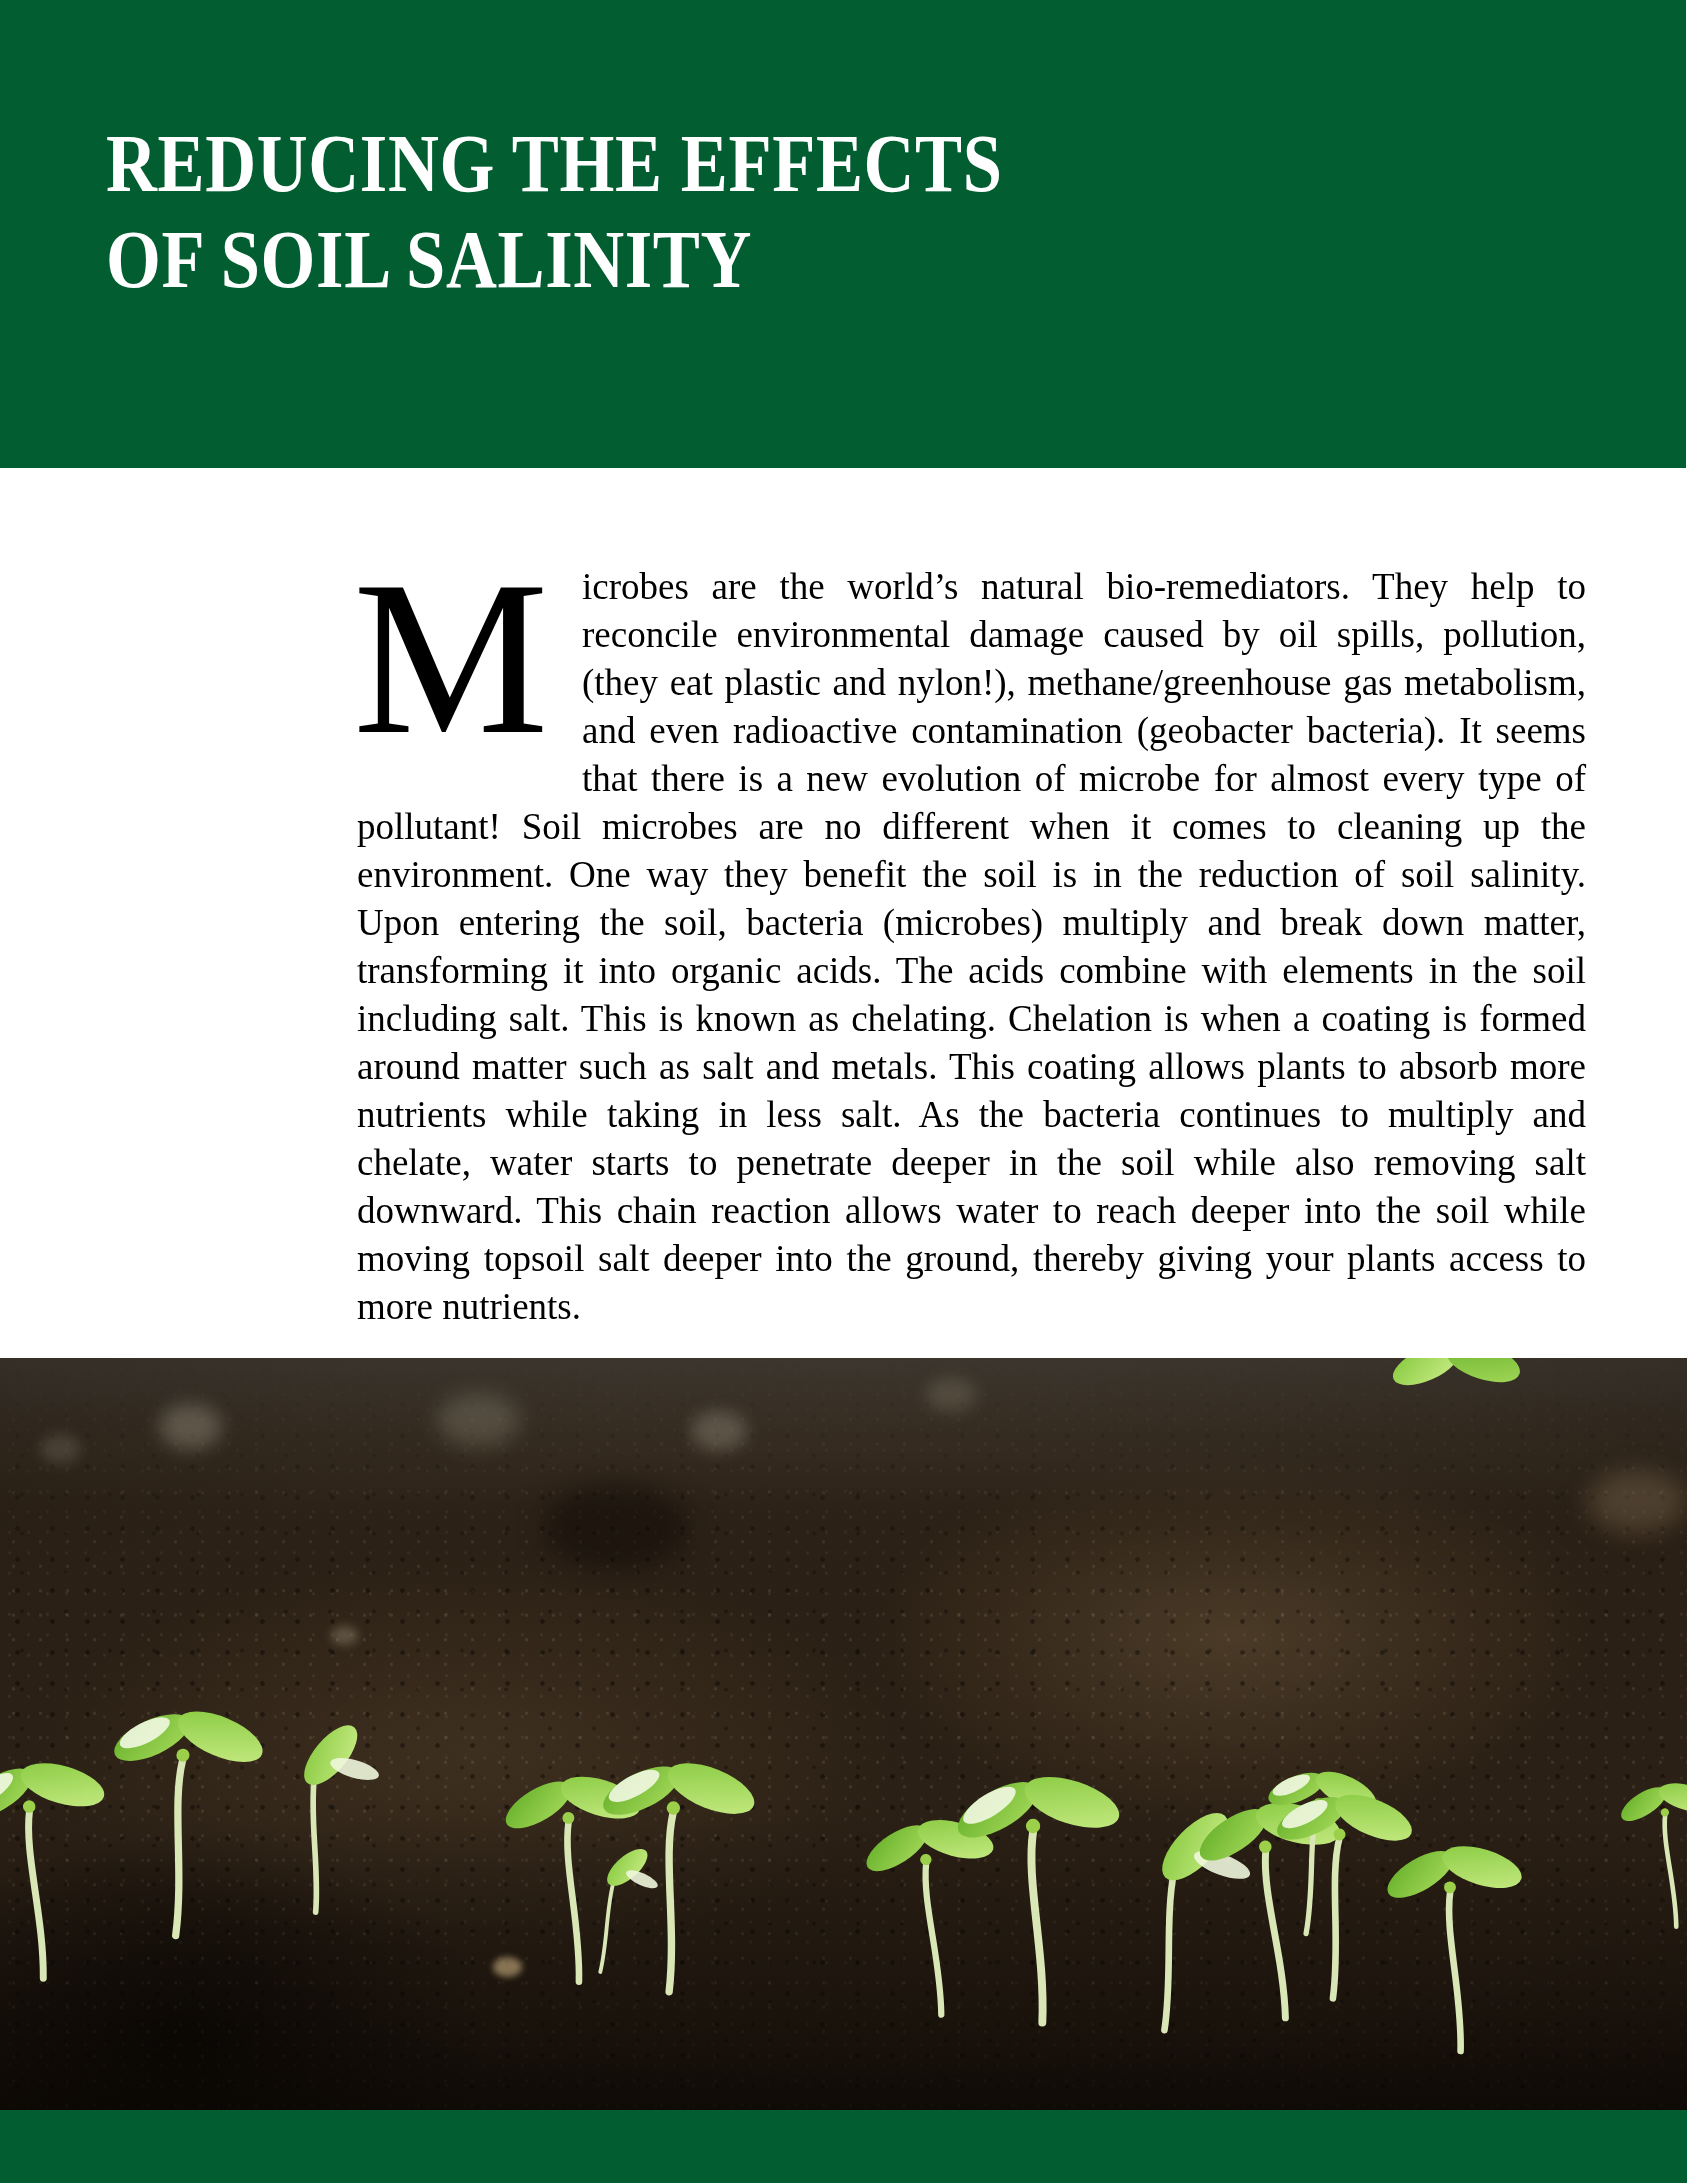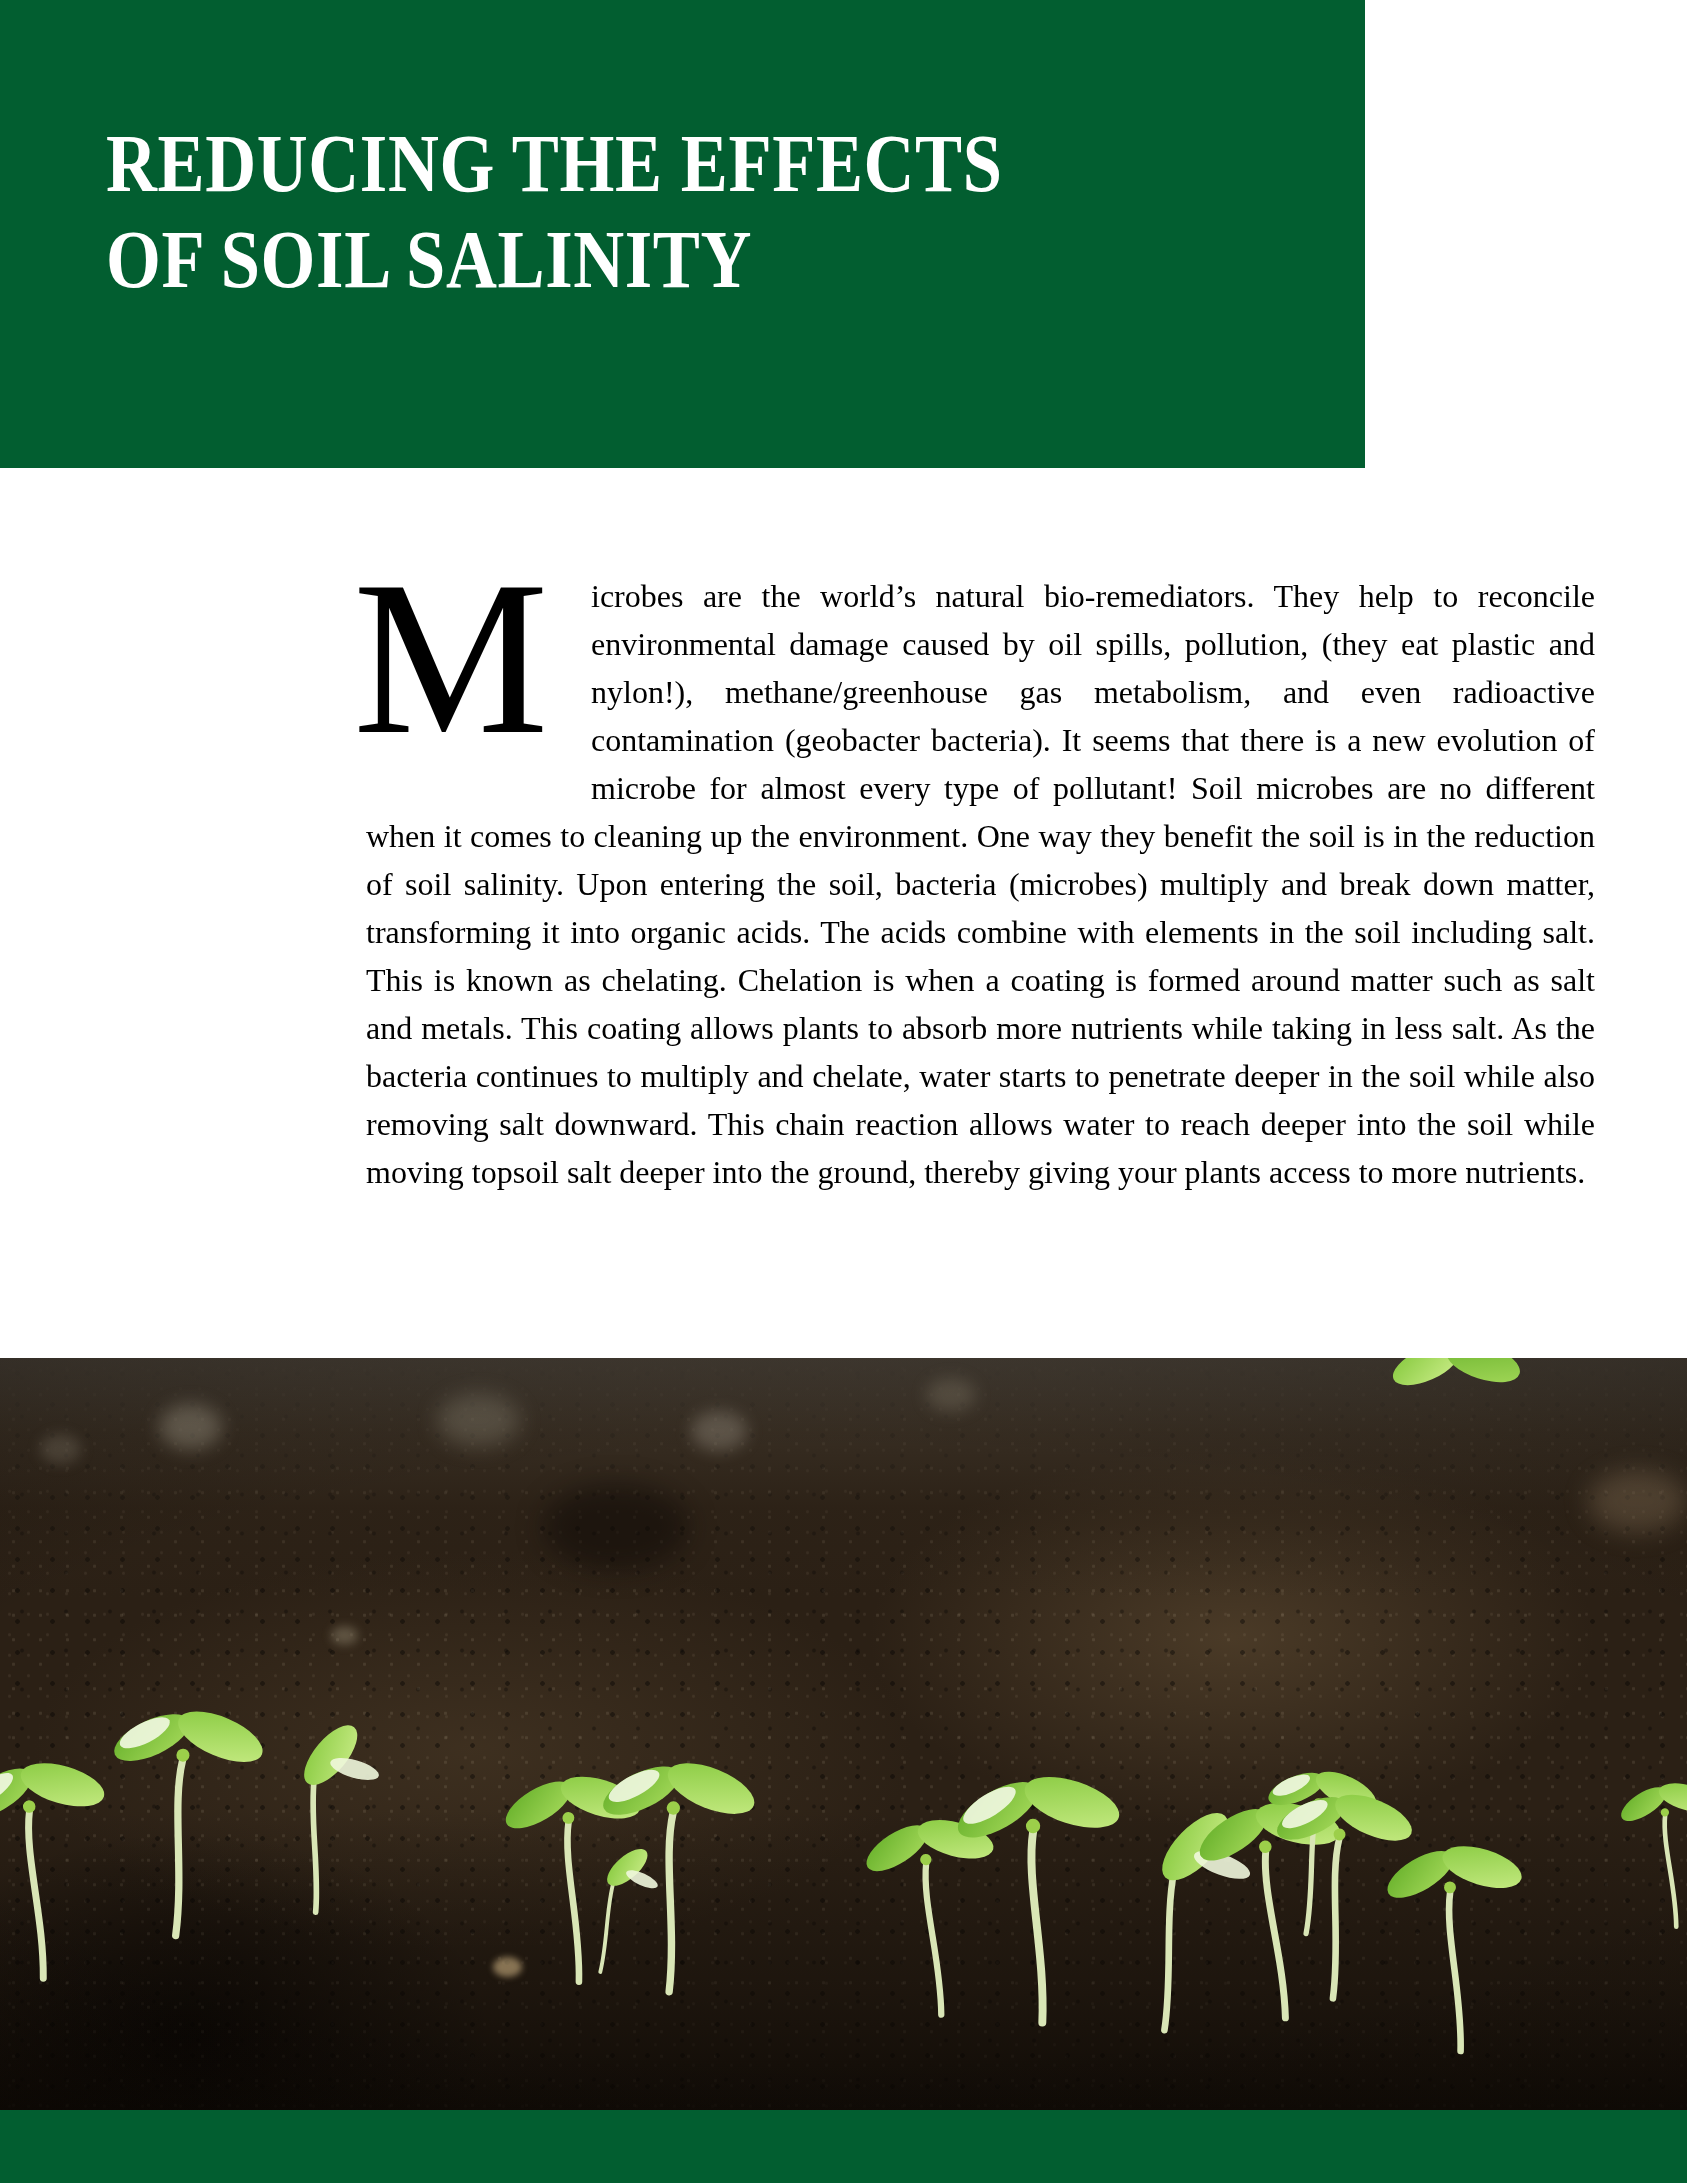--- a/index.html
+++ b/index.html
@@ -7,41 +7,41 @@
     width: 1687px; height: 2183px;
     position: relative;
     background: #ffffff;
     overflow: hidden;
     font-family: "Liberation Serif", serif;
   }
 
   
   .header-banner {
     position: absolute; left: 0; top: 0;
-    width: 1365px; height: 468px;
+    width: 1686px; height: 468px;
     background: #025E30;
   }
   .page-title {
     position: absolute; left: 106px; top: 115px;
     margin: 0;
     color: #ffffff;
     font-size: 83px; line-height: 96px;
     font-weight: bold;
     letter-spacing: 0.7px;
     white-space: nowrap;
     transform: scaleX(0.85);
     transform-origin: left top;
   }
 
   
   .article-paragraph {
     position: absolute; left: 357px; top: 563px;
     width: 1229px;
-    margin: 9px;
-    font-size: 32px; line-height: 48px;
+    margin: 0;
+    font-size: 37px; line-height: 48px;
     color: #000000;
     text-align: justify;
     text-align-last: left;
   }
   .dropcap-spacer { float: left; width: 225px; height: 193px; }
   .drop-cap {
     position: absolute; left: 353px; top: 548px;
     font-size: 220px; line-height: 1;
     color: #000000;
     font-family: "Liberation Serif", serif;

